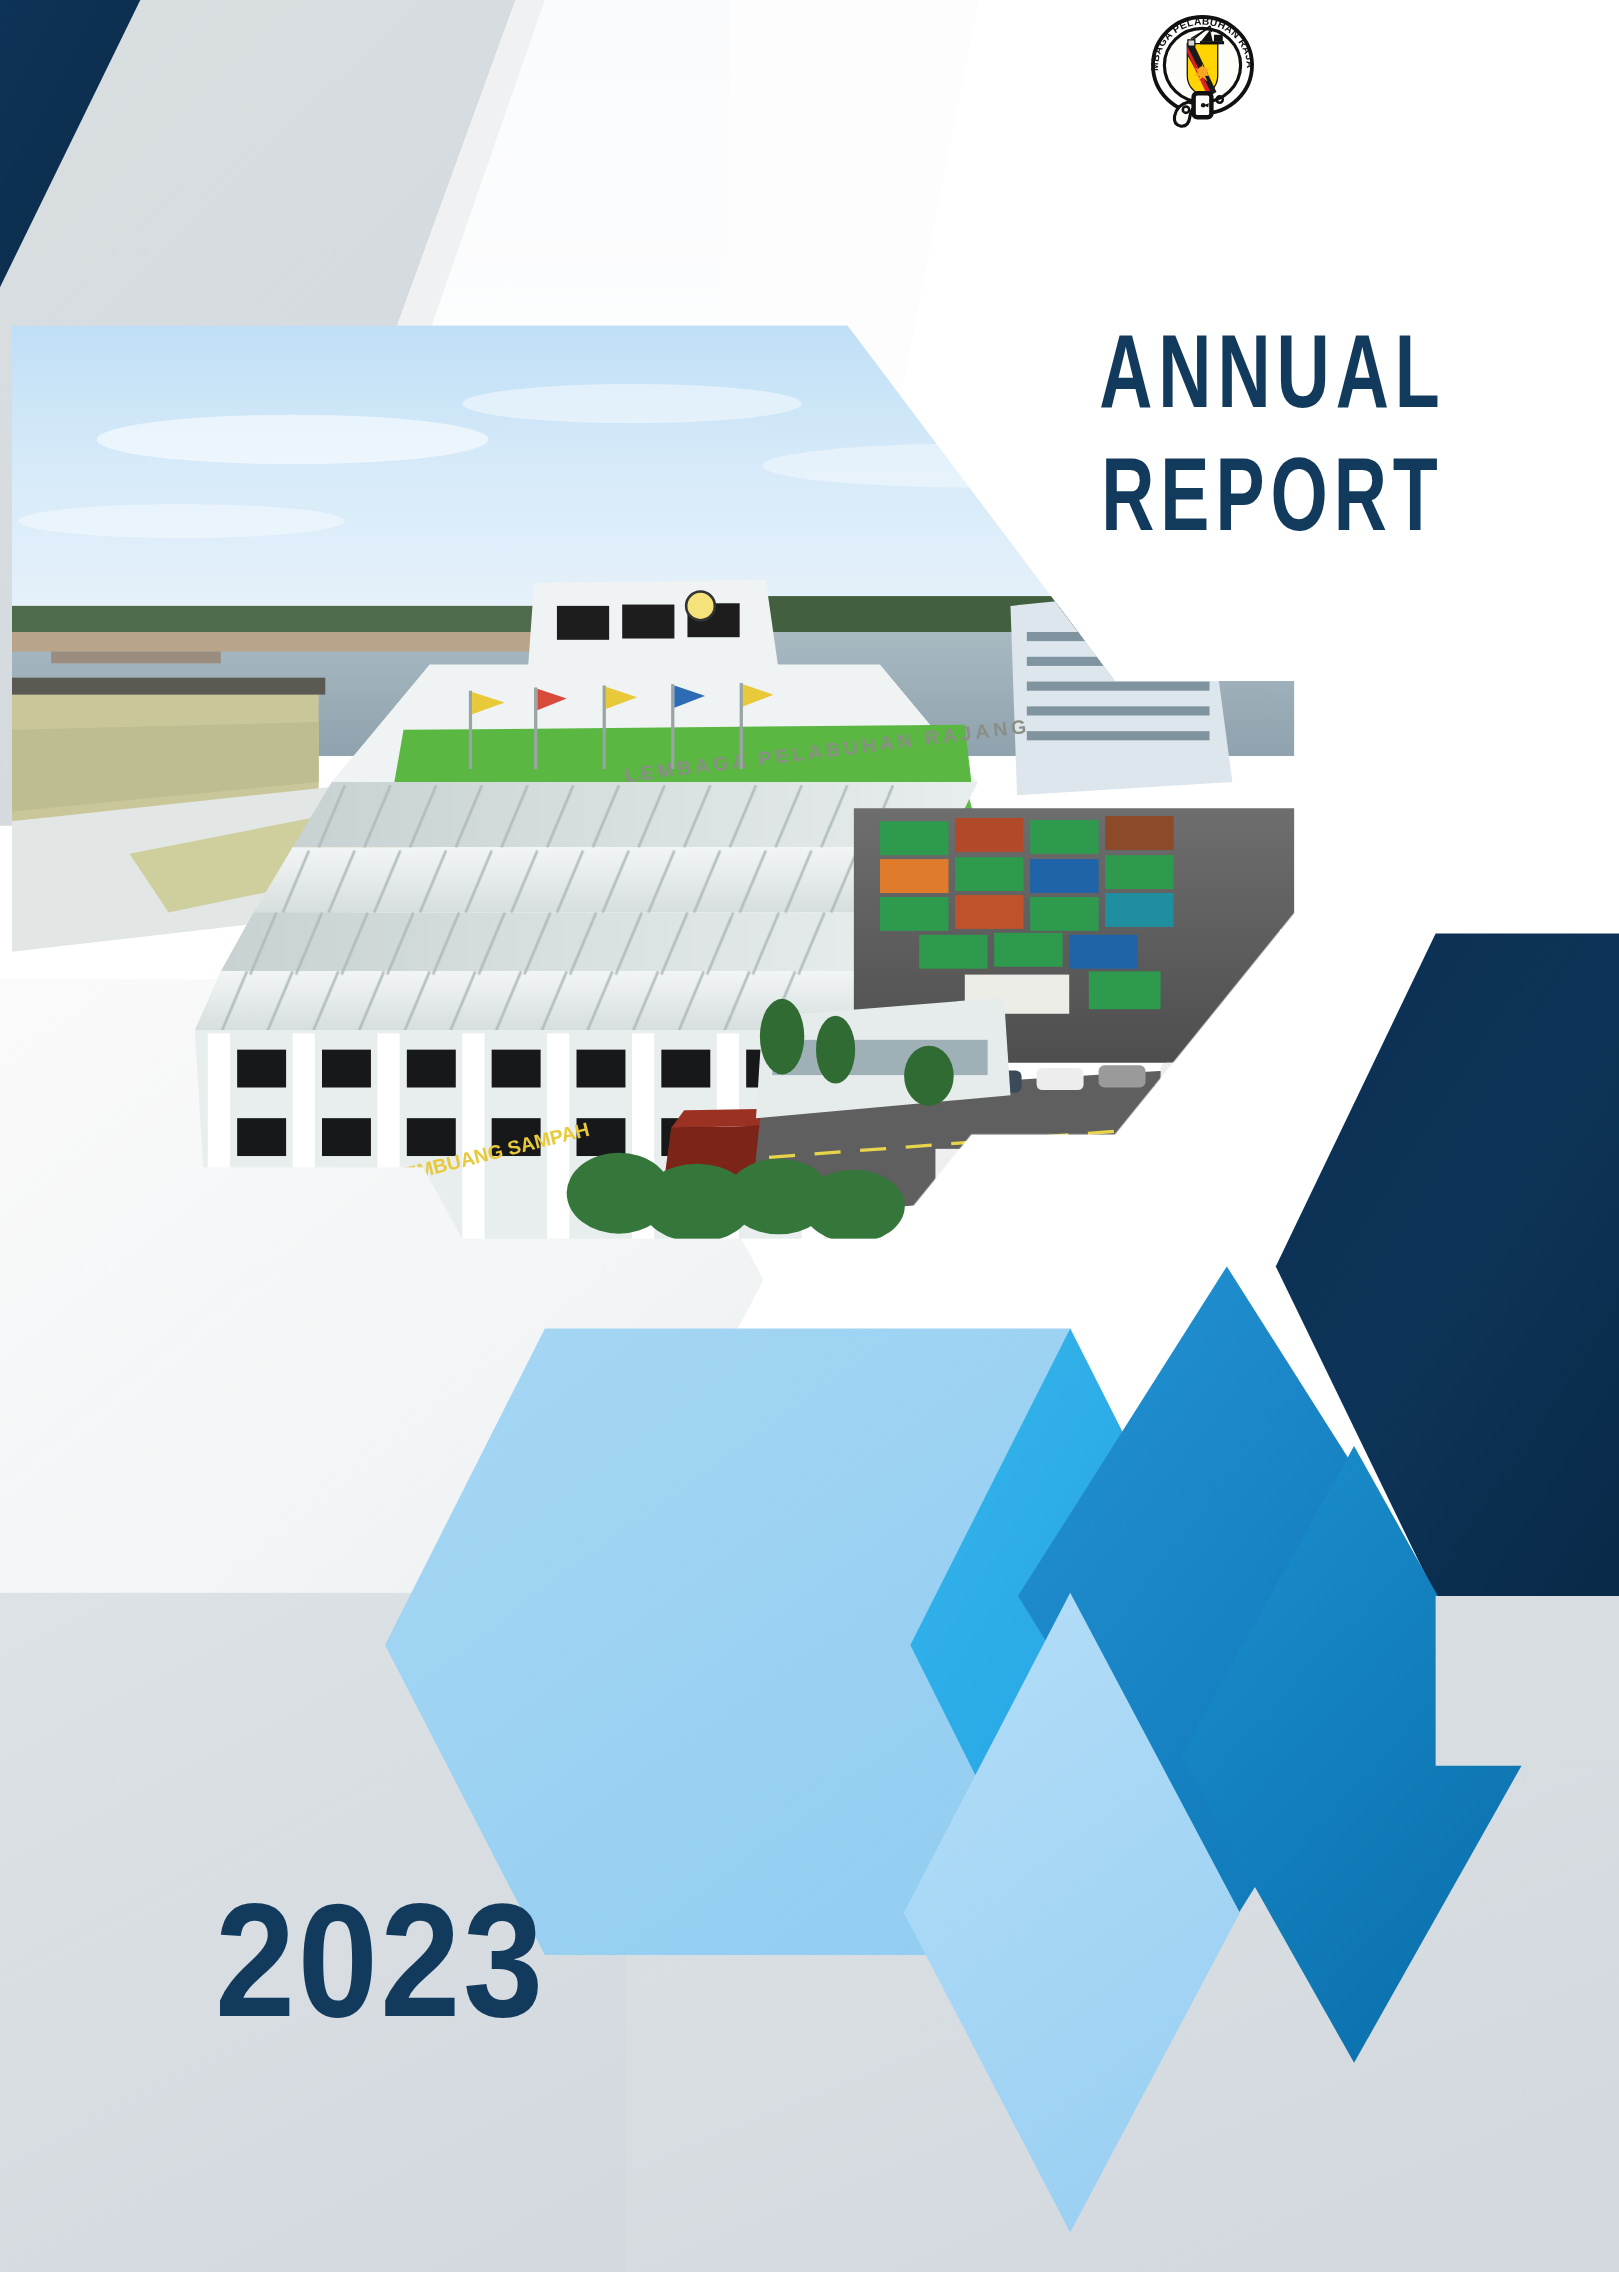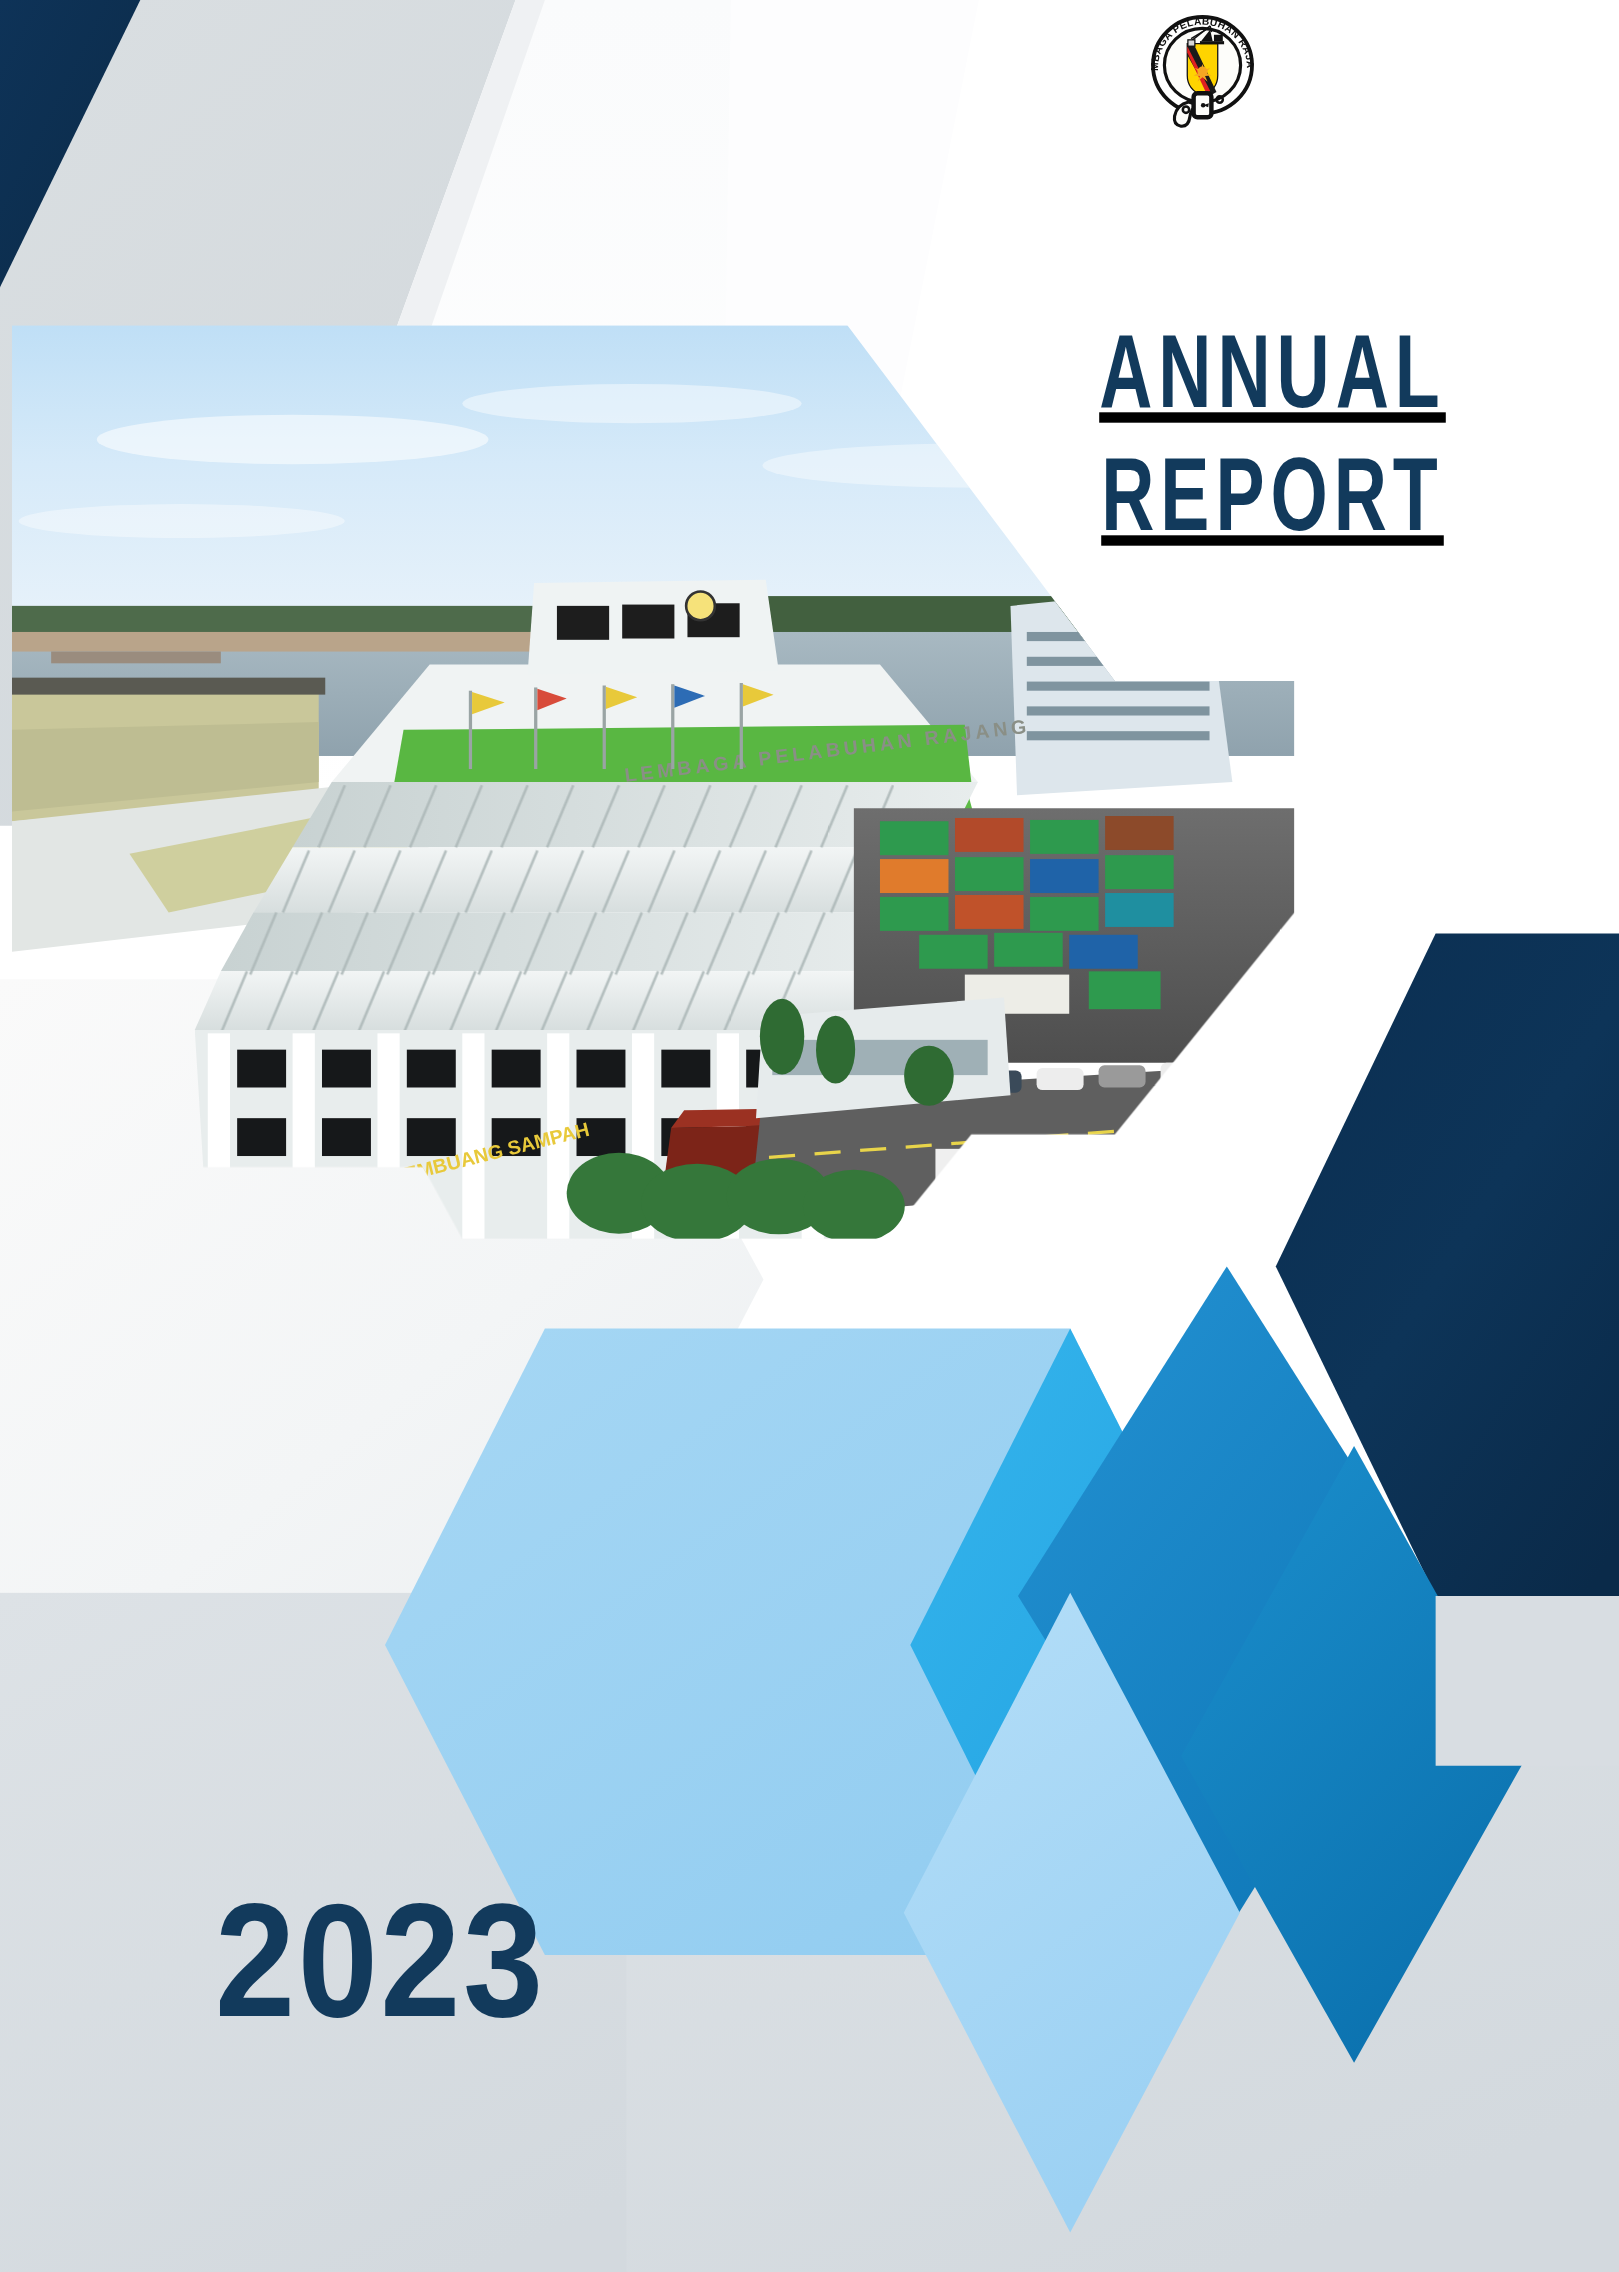--- a/index.html
+++ b/index.html
@@ -6,21 +6,21 @@
   body{font-family:"Liberation Sans",sans-serif;}
   #page{position:relative;width:1619px;height:2273px;overflow:hidden;background:#ffffff;}
   #bg{position:absolute;inset:0;width:1619px;height:2273px;}
   .abs{position:absolute;}
 
   
   #logo{left:1139px;top:13px;width:127px;height:121px;}
   #logo svg{display:block;width:127px;height:121px;}
 
   
-  #title-block{left:992px;top:320px;width:561px;text-decoration:underline;}
+  #title-block{left:992px;top:320px;width:561px;}
   .title-line{
     color:#123A5C;
     font-family:"Liberation Sans",sans-serif;
     font-weight:700;
     font-size:80px;
     letter-spacing:6.5px;
     line-height:80px;
     text-align:center;
     transform:scaleX(0.92) scaleY(1.30);
     transform-origin:center top;

